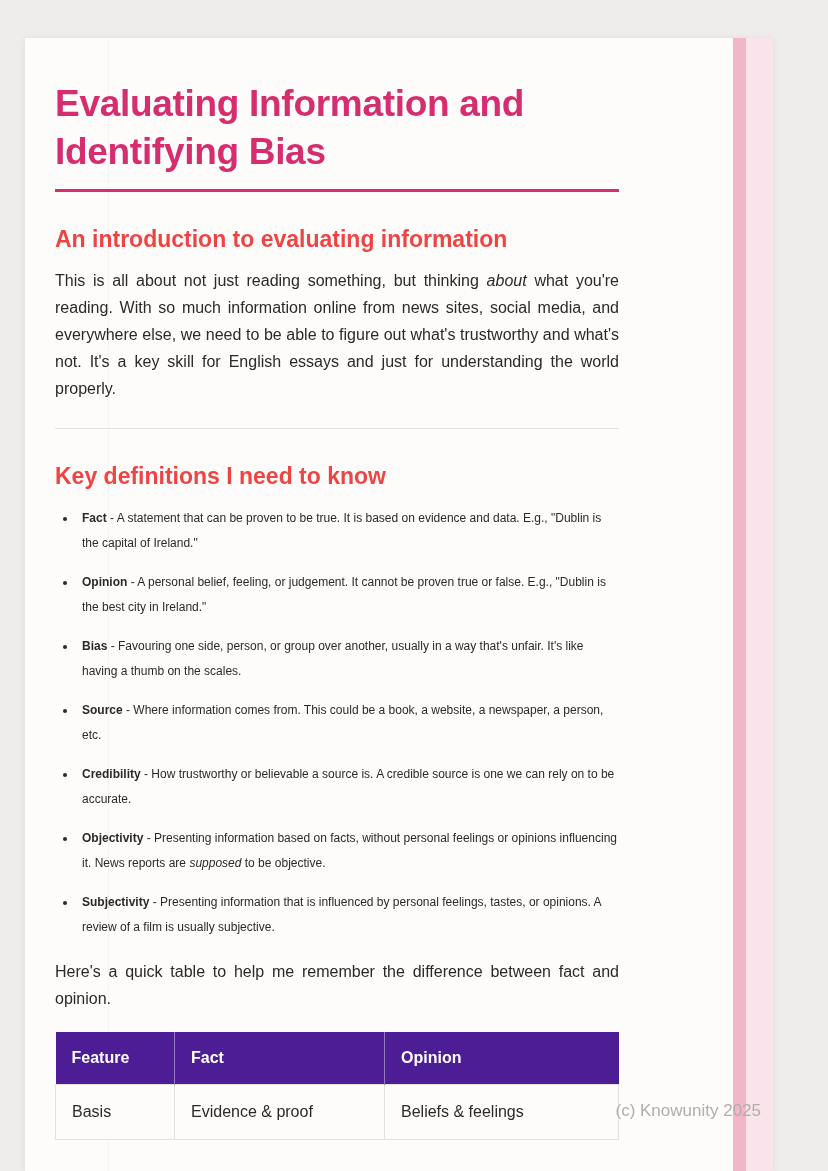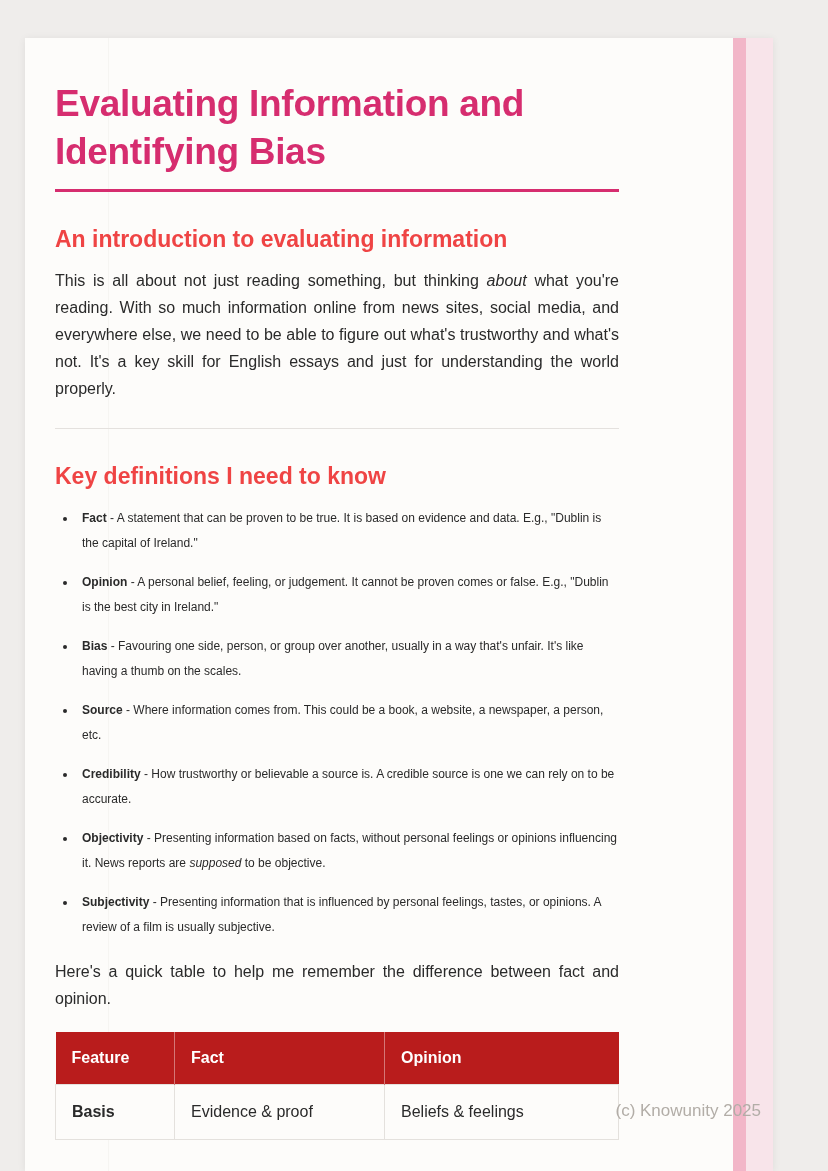--- a/index.html
+++ b/index.html
@@ -62,32 +62,32 @@
     margin-bottom: 14px; padding-left: 5px;
   }
   li::marker { color: #2a2a2a; }
   li strong { font-weight: 700; }
   em { font-style: italic; }
   table {
     width: 100%; border-collapse: collapse; margin-top: 20px;
     table-layout: fixed;
   }
   th {
-    background: #b91c1c; color: #ffffff;
+    background: #4c1d95; color: #ffffff;
     font-weight: 600; font-size: 16px; text-align: left;
     padding: 17px 16px;
     border-right: 1px solid rgba(255,255,255,0.4);
   }
   th:last-child { border-right: none; }
   td {
     border: 1px solid #e4e1dd;
     padding: 18px 16px; font-size: 16px; color: #2a2a2a;
     background: #fdfcfa;
   }
-  td.feature { font-weight: 700; }
+  td.feature { font-weight: 400; }
   .copyright {
     position: absolute; right: 12px; bottom: 50px;
     font-size: 17px; color: #b2ada7; z-index: 5;
     white-space: nowrap;
   }
 </style>
 </head>
 <body>
 
 <div class="sheet">
@@ -103,21 +103,21 @@
     <hr class="title-rule">
 
     <h2>An introduction to evaluating information</h2>
     <p><span>This is all about not just reading something, but thinking </span><em>about</em><span> what you're reading. With so much information online from news sites, social media, and everywhere else, we need to be able to figure out what's trustworthy and what's not. It's a key skill for English essays and just for understanding the world properly.</span></p>
 
     <hr class="section-divider">
 
     <h2>Key definitions I need to know</h2>
     <ul>
       <li><strong>Fact</strong><span> - </span><span>A statement that can be proven to be true. It is based on evidence and data. E.g., "Dublin is the capital of Ireland."</span></li>
-      <li><strong>Opinion</strong><span> - </span><span>A personal belief, feeling, or judgement. It cannot be proven comes or false. E.g., "Dublin is the best city in Ireland."</span></li>
+      <li><strong>Opinion</strong><span> - </span><span>A personal belief, feeling, or judgement. It cannot be proven true or false. E.g., "Dublin is the best city in Ireland."</span></li>
       <li><strong>Bias</strong><span> - </span><span>Favouring one side, person, or group over another, usually in a way that's unfair. It's like having a thumb on the scales.</span></li>
       <li><strong>Source</strong><span> - </span><span>Where information comes from. This could be a book, a website, a newspaper, a person, etc.</span></li>
       <li><strong>Credibility</strong><span> - </span><span>How trustworthy or believable a source is. A credible source is one we can rely on to be accurate.</span></li>
       <li><strong>Objectivity</strong><span> - </span><span>Presenting information based on facts, without personal feelings or opinions influencing it. News reports are </span><em>supposed</em><span> to be objective.</span></li>
       <li><strong>Subjectivity</strong><span> - </span><span>Presenting information that is influenced by personal feelings, tastes, or opinions. A review of a film is usually subjective.</span></li>
     </ul>
 
     <p>Here's a quick table to help me remember the difference between fact and opinion.</p>
 
     <table>

